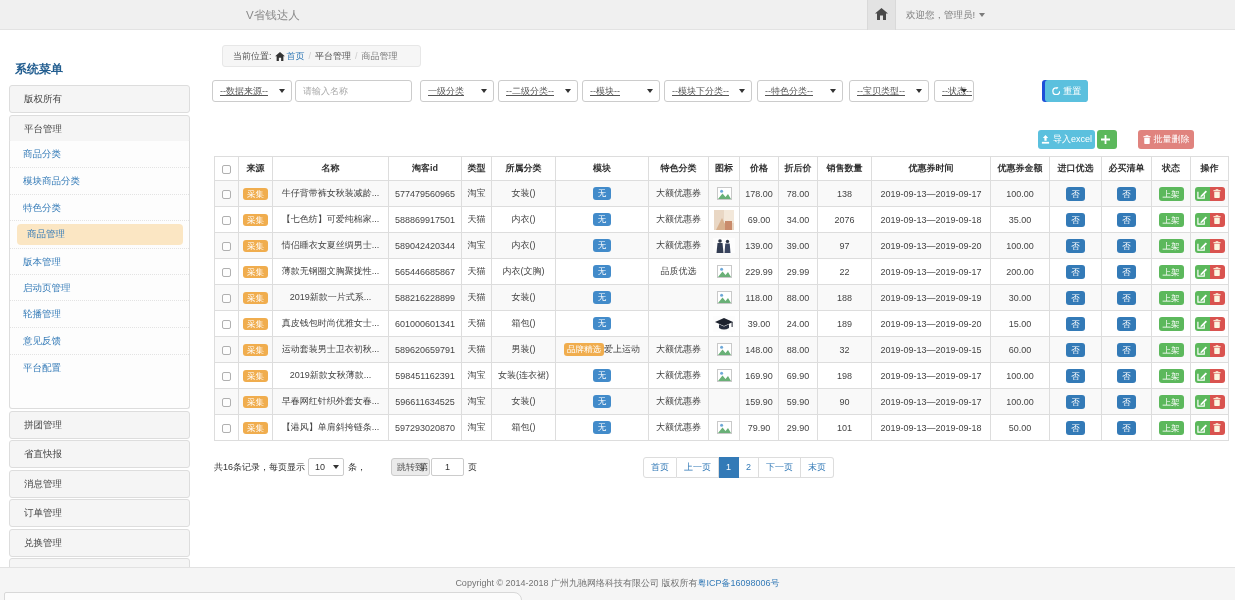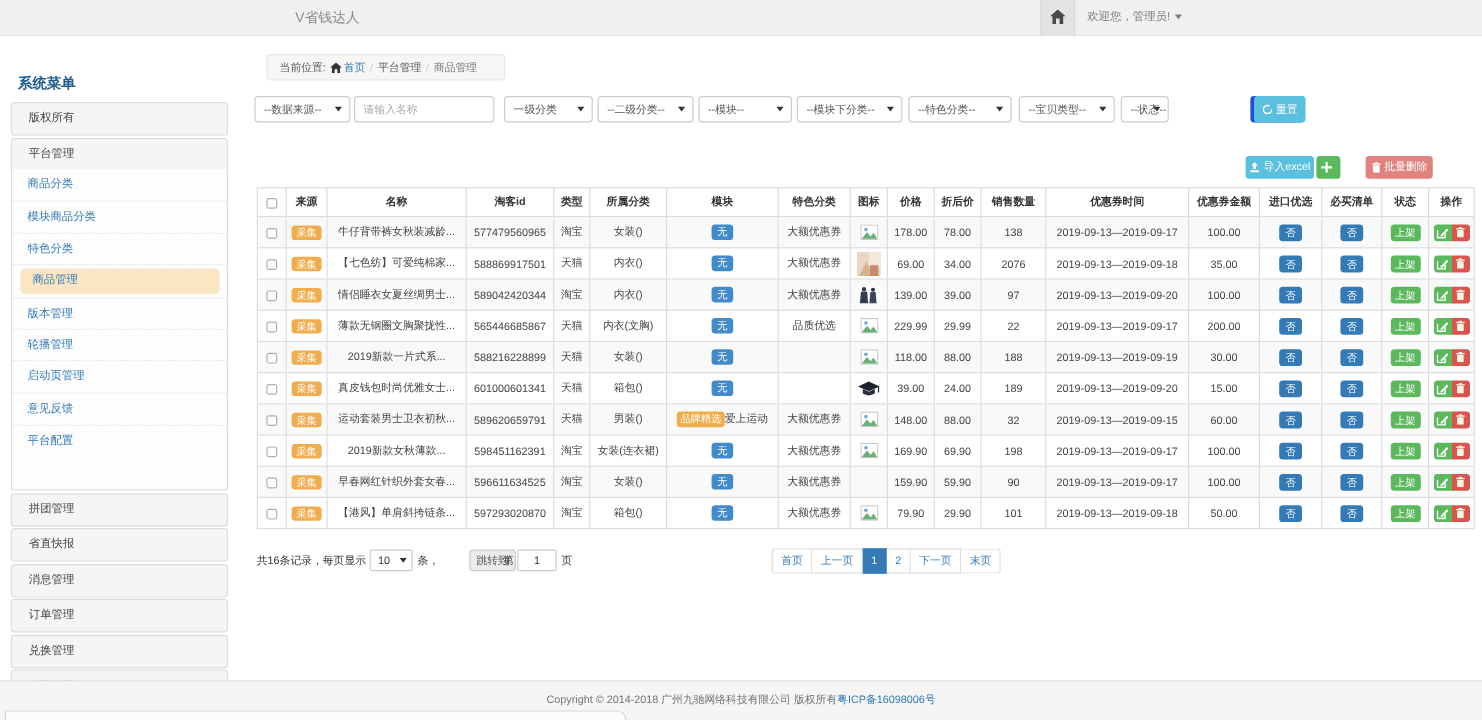--- a/index.html
+++ b/index.html
@@ -25,21 +25,21 @@
 
   
   .breadcrumb { position:absolute; left:222px; top:45px; width:199px; height:22px; background:#f6f6f6; border:1px solid #e7e7e7; border-radius:3px; line-height:20px; padding-left:10px; font-size:9px; color:#555; }
   .breadcrumb .bc-link { color:#337ab7; }
   .breadcrumb .sep { color:#ccc; margin:0 4px; }
   .breadcrumb .bc-cur { color:#777; }
   .breadcrumb svg { vertical-align:-2px; margin:0 2px 0 3px; }
 
   
   .ctl { position:absolute; top:80px; height:22px; border:1px solid #ccc; border-radius:3px; background:#fff; font-size:9px; color:#555; }
-  .sel { line-height:20px; padding-left:7px; cursor:pointer; }
+  .sel { line-height:20px; padding-left:7px; cursor:pointer;text-decoration:underline; }
   .sel .sel-caret { position:absolute; right:6px; top:8px; width:0; height:0; border-left:3.5px solid transparent; border-right:3.5px solid transparent; border-top:4.5px solid #333; }
   input.txt { padding-left:7px; color:#333; outline:none; }
   input.txt::placeholder { color:#aaa; }
   .btn { position:absolute; top:80px; height:22px; border:none; border-radius:3px; color:#fff; font-size:9px; text-align:center; cursor:pointer; font-family:inherit; }
   .btn svg { vertical-align:-1.5px; margin-right:3px; }
   .btn-primary { background:#1d4ed8;margin-left:45px; }
   .btn-info { background:#5bc0de; }
 
   
   .tbtn { position:absolute; top:130px; height:19px; border:none; border-radius:3px; color:#fff; font-size:9px; cursor:pointer; font-family:inherit; text-align:center; line-height:19px; }
@@ -107,22 +107,22 @@
     <div class="menu-head" style="top: 499px;">订单管理</div>
     <div class="menu-head" style="top: 529px;">兑换管理</div>
     <div class="menu-head" style="top: 558px;">代理管理</div>
   </div>
 <div class="submenu" id="submenu">
     <div class="sub-item">商品分类</div>
     <div class="sub-item">模块商品分类</div>
     <div class="sub-item">特色分类</div>
     <div class="sub-item active">商品管理</div>
     <div class="sub-item">版本管理</div>
+    <div class="sub-item">启动页管理</div>
     <div class="sub-item">轮播管理</div>
-    <div class="sub-item">启动页管理</div>
     <div class="sub-item">意见反馈</div>
     <div class="sub-item">平台配置</div>
   </div>
 
 <div class="breadcrumb">
   <span>当前位置:</span><svg width="10" height="9" viewBox="0 0 13 12">
       <path d="M6.5 0 L13 5.6 L11 5.6 L11 12 L8 12 L8 7.5 L5 7.5 L5 12 L2 12 L2 5.6 L0 5.6 Z" fill="#333"></path>
     </svg><span class="bc-link">首页</span><span class="sep">/</span><span>平台管理</span><span class="sep">/</span><span class="bc-cur">商品管理</span>
 </div>
 

